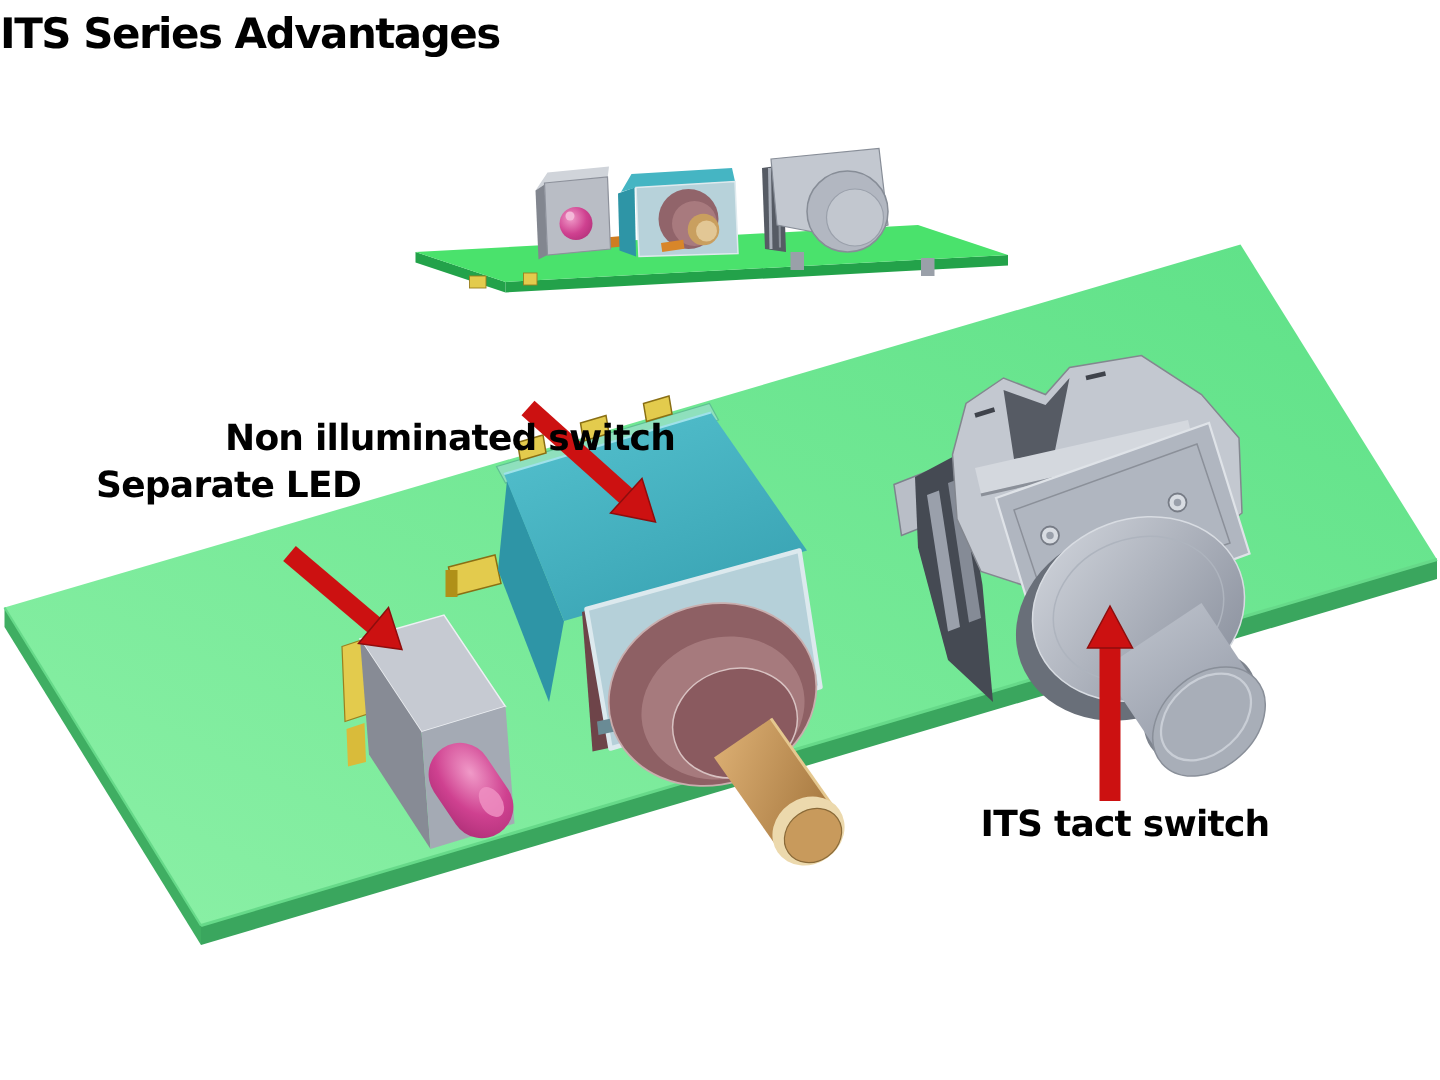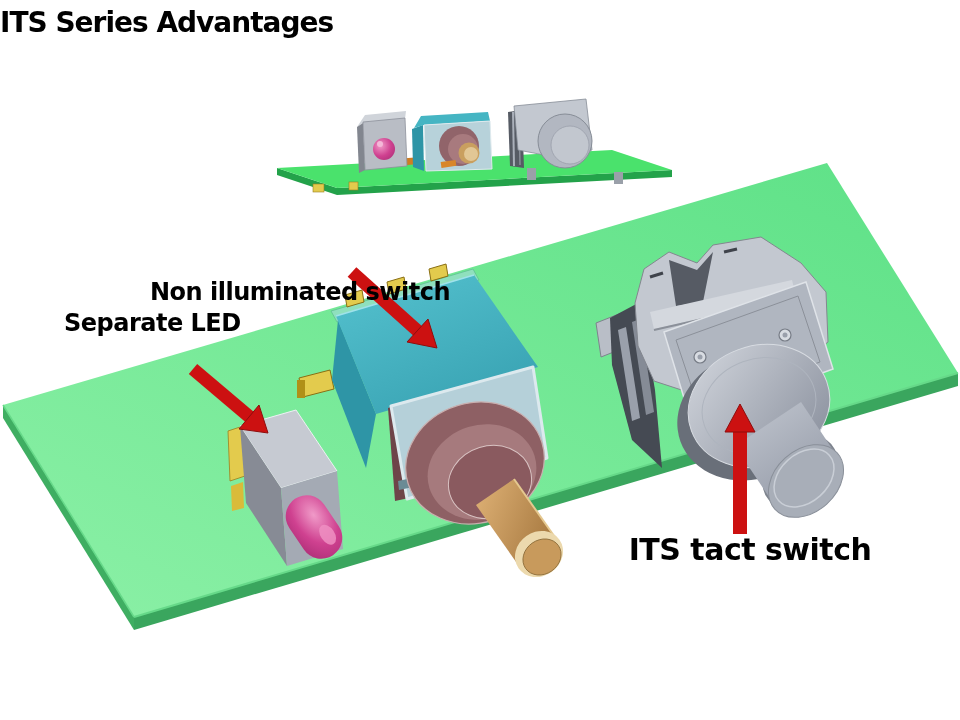--- a/index.html
+++ b/index.html
@@ -7,21 +7,21 @@
     width:960px;height:720px;position:relative;overflow:hidden;
     background:#ffffff;
     font-family:"DejaVu Sans","Liberation Sans",sans-serif;
   }
   #scene{position:absolute;left:0;top:0;}
   .txt{position:absolute;font-weight:bold;color:#000;white-space:nowrap;}
   #title{left:0;top:6px;width:960px;text-align:left;font-size:28px;letter-spacing:-1px;}
   #lbl-non-illuminated{left:150px;top:234px;font-size:24px;letter-spacing:-0.5px;margin-top:44px;}
   #lbl-separate-led{left:64px;top:309px;font-size:24px;letter-spacing:-0.5px;}
   #caption-tact{left:595px;top:537px;width:310px;text-align:center;
-    font-size:30px;line-height:25px;font-weight:bold;color:#000;
+    font-size:24px;line-height:25px;font-weight:bold;color:#000;
     letter-spacing:-0.5px;position:absolute;}
 </style>
 </head>
 <body>
 
 <svg id="scene" width="960" height="720" viewBox="0 0 960 720">
   <defs>
     <linearGradient id="boardGrad" x1="0" y1="1" x2="1" y2="0">
       <stop offset="0" stop-color="#8bf0a6"></stop>
       <stop offset="1" stop-color="#5ee187"></stop>

